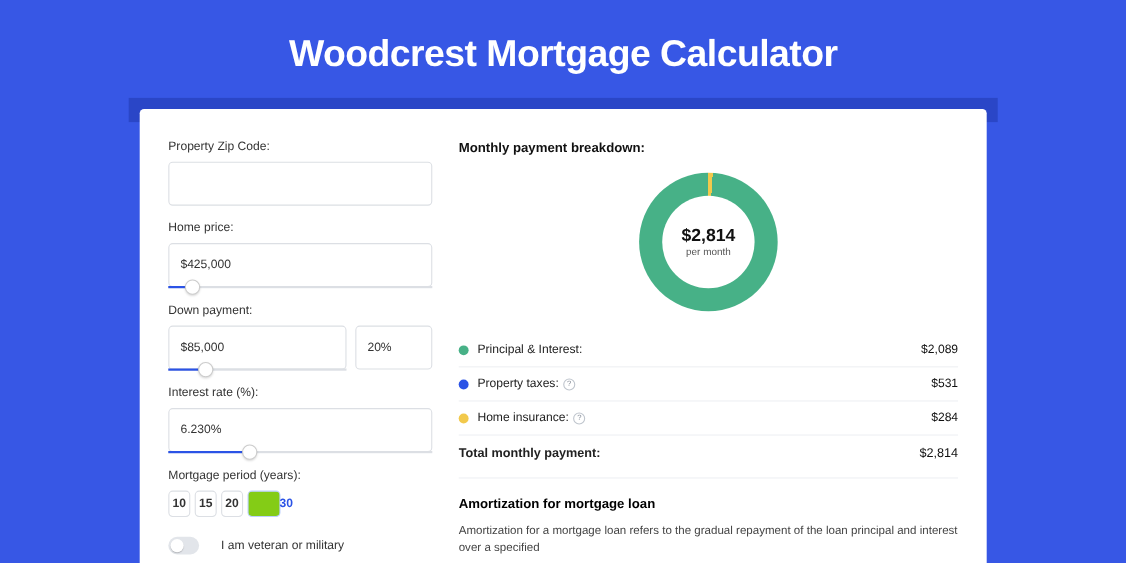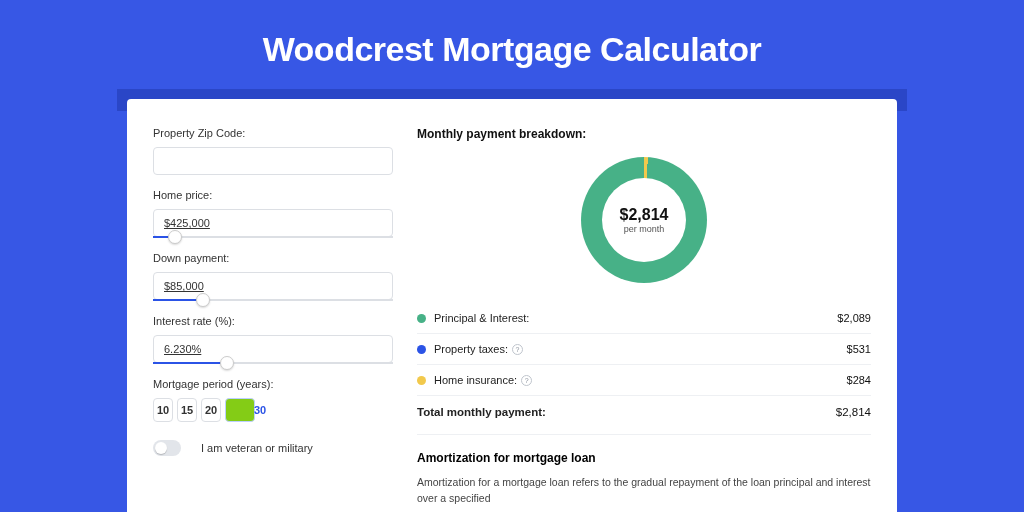--- a/index.html
+++ b/index.html
@@ -45,28 +45,27 @@
     flex: 1;
   }
   .field-label {
     font-size: 11px;
     color: #333;
     margin-bottom: 8px;
     display: block;
   }
   .text-input {
     width: 100%;
-    height: 28px;
+    height: 40px;
     border: 1px solid #dcdfe4;
     border-radius: 4px;
     padding: 0 10px;
     font-size: 11px;
     color: #333;
     background: #fff;
-    text-decoration: underline;
   }
   .text-input.small { width: 70px; }
   .field-group { margin-bottom: 14px; }
   .slider-track {
     position: relative;
     height: 2px;
     background: #dcdfe4;
     margin-top: -1px;
   }
   .slider-fill {
@@ -229,20 +228,21 @@
     <div class="field-group">
       <label class="field-label">Down payment:</label>
       <div class="dp-row">
         <div class="dp-amount">
           <input class="text-input" type="text" value="$85,000" style="">
           <div class="slider-track">
             <div class="slider-fill" id="dp-fill" style="width: 21%;"></div>
             <div class="slider-thumb" id="dp-thumb" style="left: 21%;"></div>
           </div>
         </div>
+        <input class="text-input small" type="text" value="20%" style="">
       </div>
     </div>
 
     <div class="field-group">
       <label class="field-label">Interest rate (%):</label>
       <input class="text-input" type="text" value="6.230%" style="">
       <div class="slider-track">
         <div class="slider-fill" id="ir-fill" style="width: 31%;"></div>
         <div class="slider-thumb" id="ir-thumb" style="left: 31%;"></div>
       </div>

